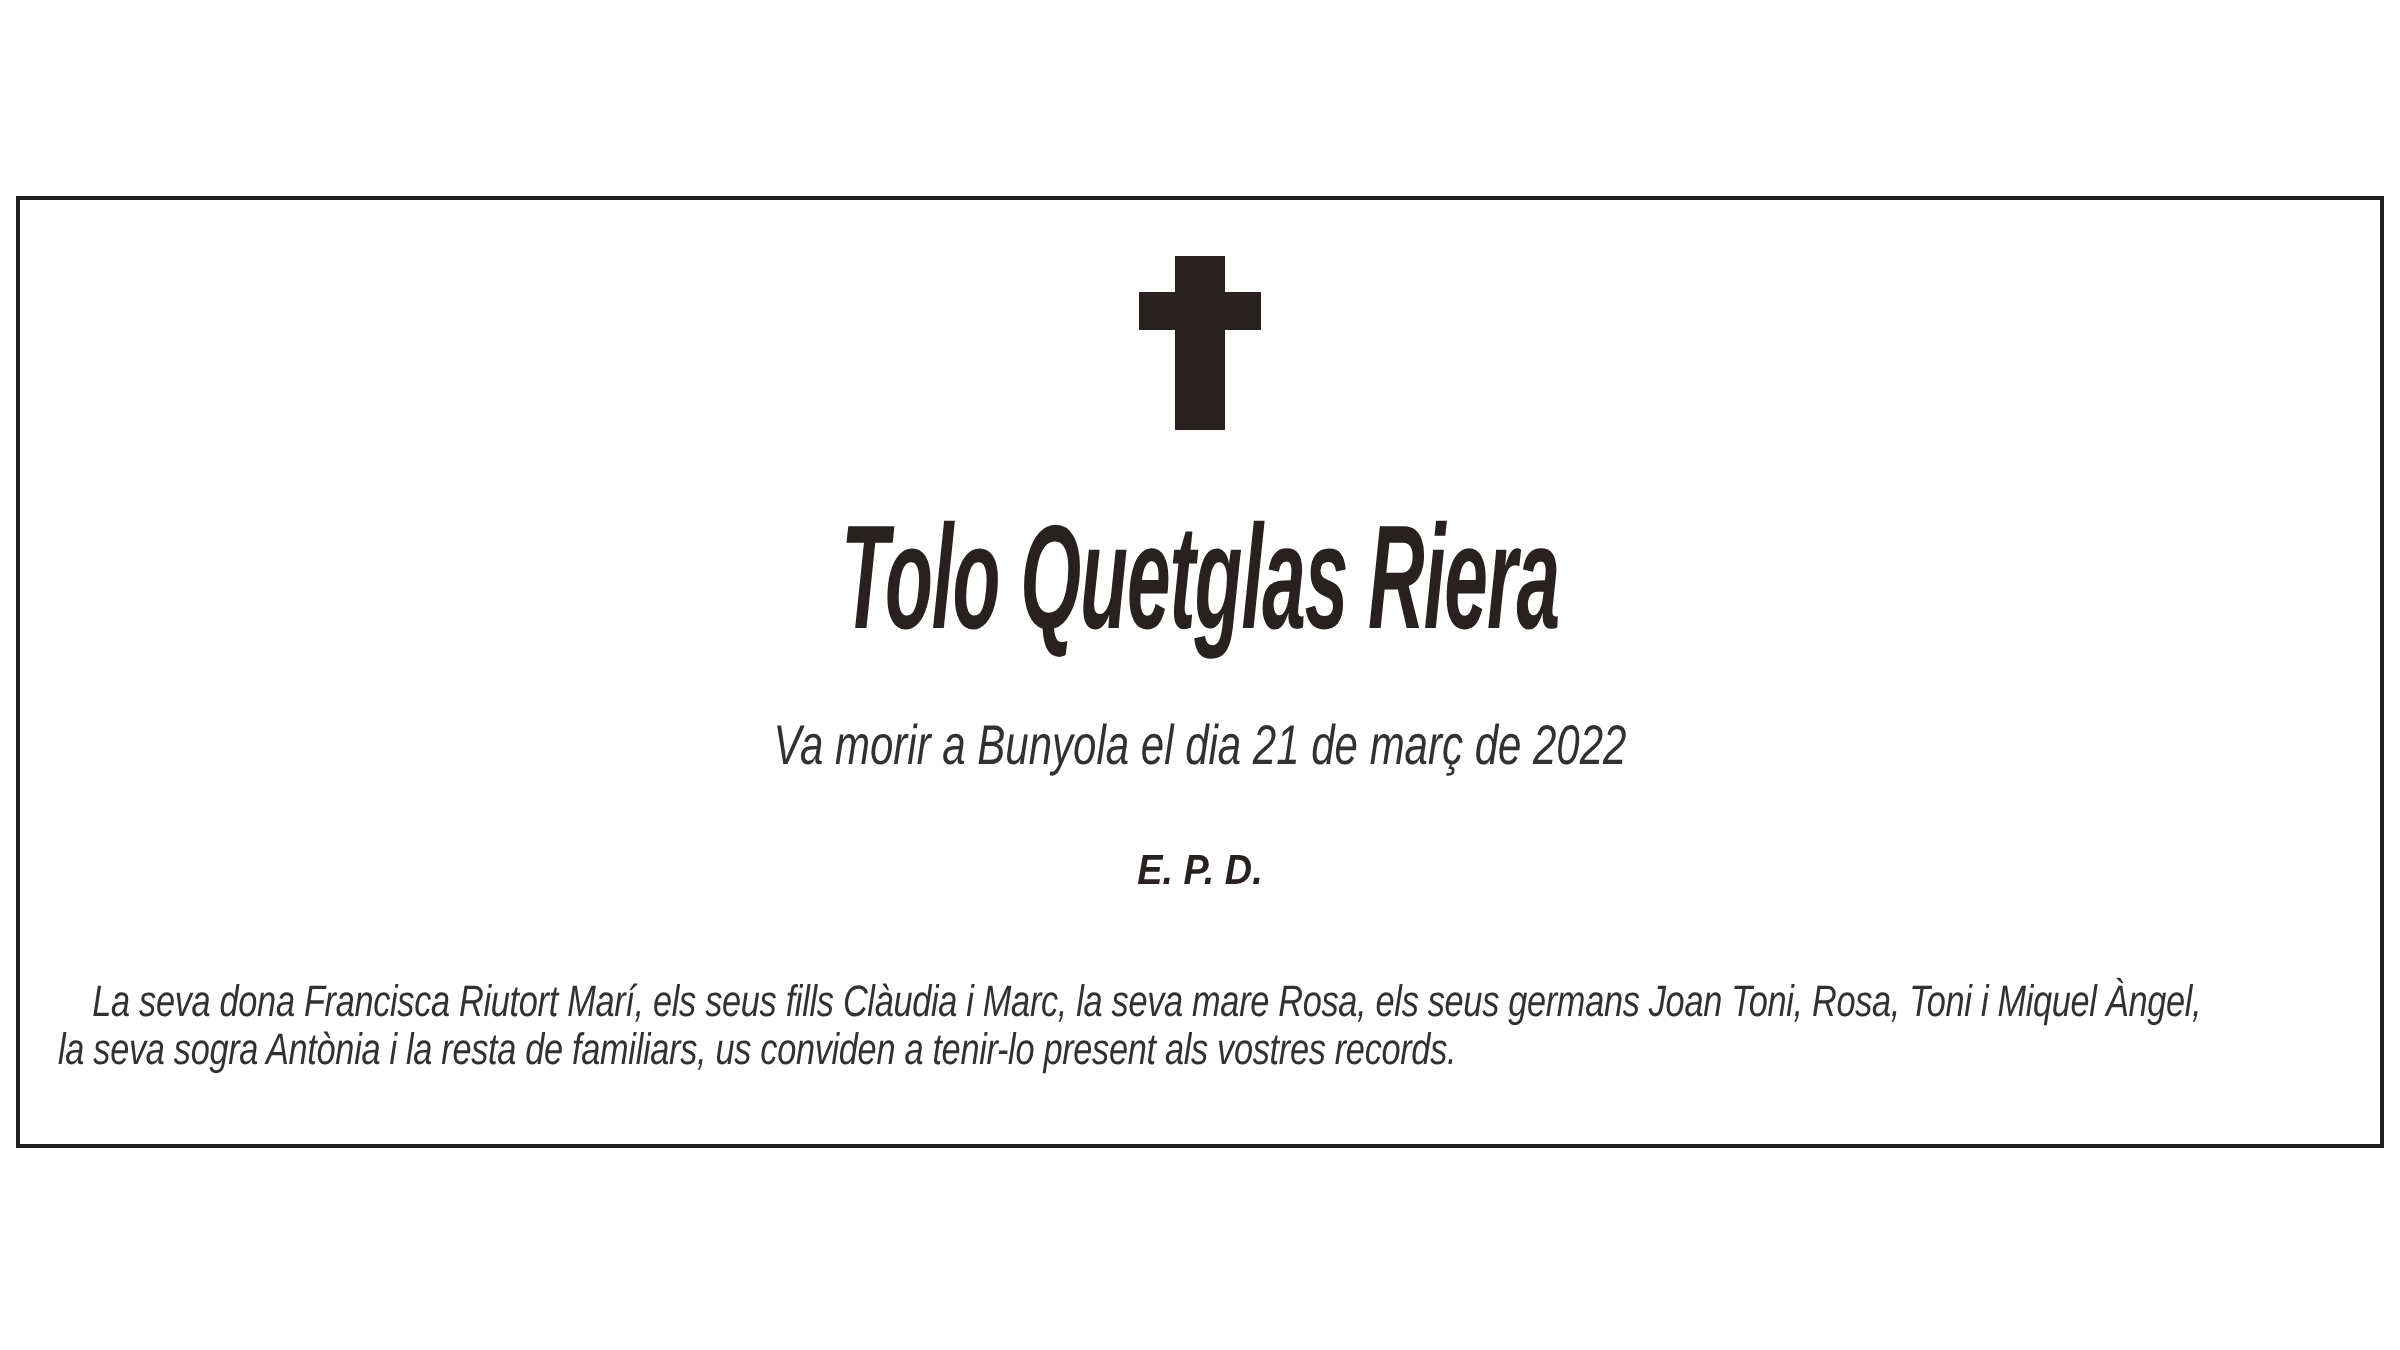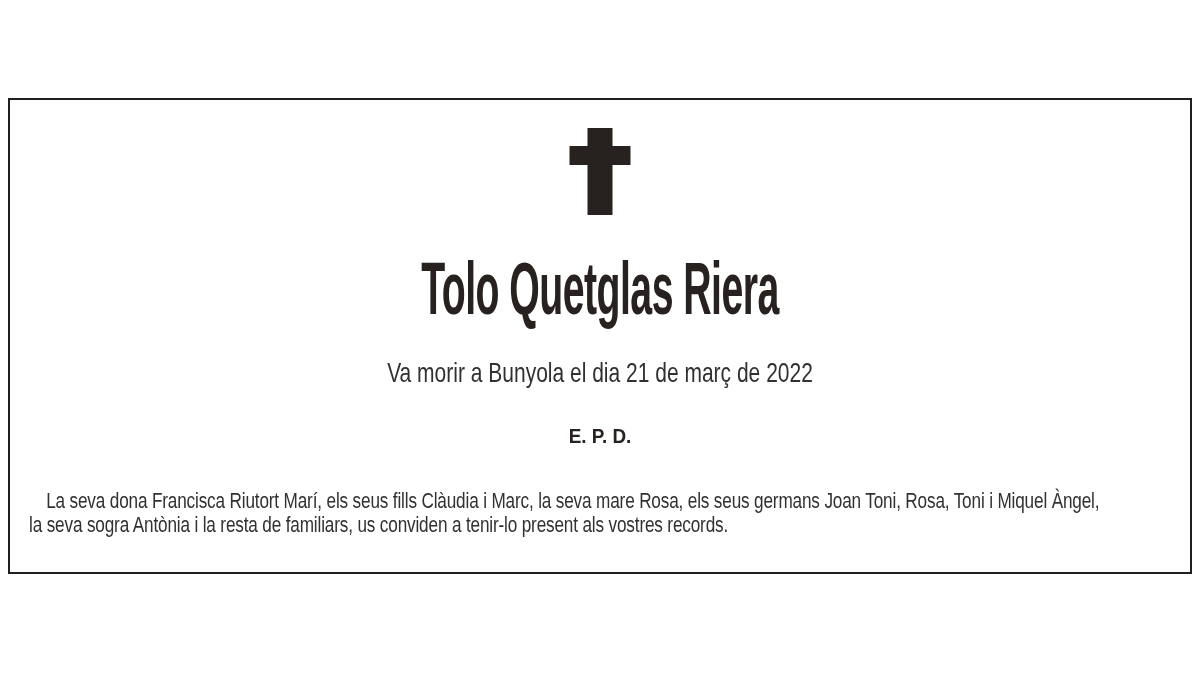--- a/index.html
+++ b/index.html
@@ -12,20 +12,21 @@
   html, body {
     width: 1200px; height: 675px;
     background: var(--background);
     font-family: "Liberation Sans", sans-serif;
     overflow: hidden;
   }
   .page {
     position: relative;
     width: 1200px; height: 675px;
     background: var(--background);
+    font-style: italic;
   }
   .notice-frame {
     position: absolute;
     left: 8px; top: 98px;
     width: 1184px; height: 476px;
     border: 2px solid var(--border);
     background: var(--background);
   }
   
   .cross {

